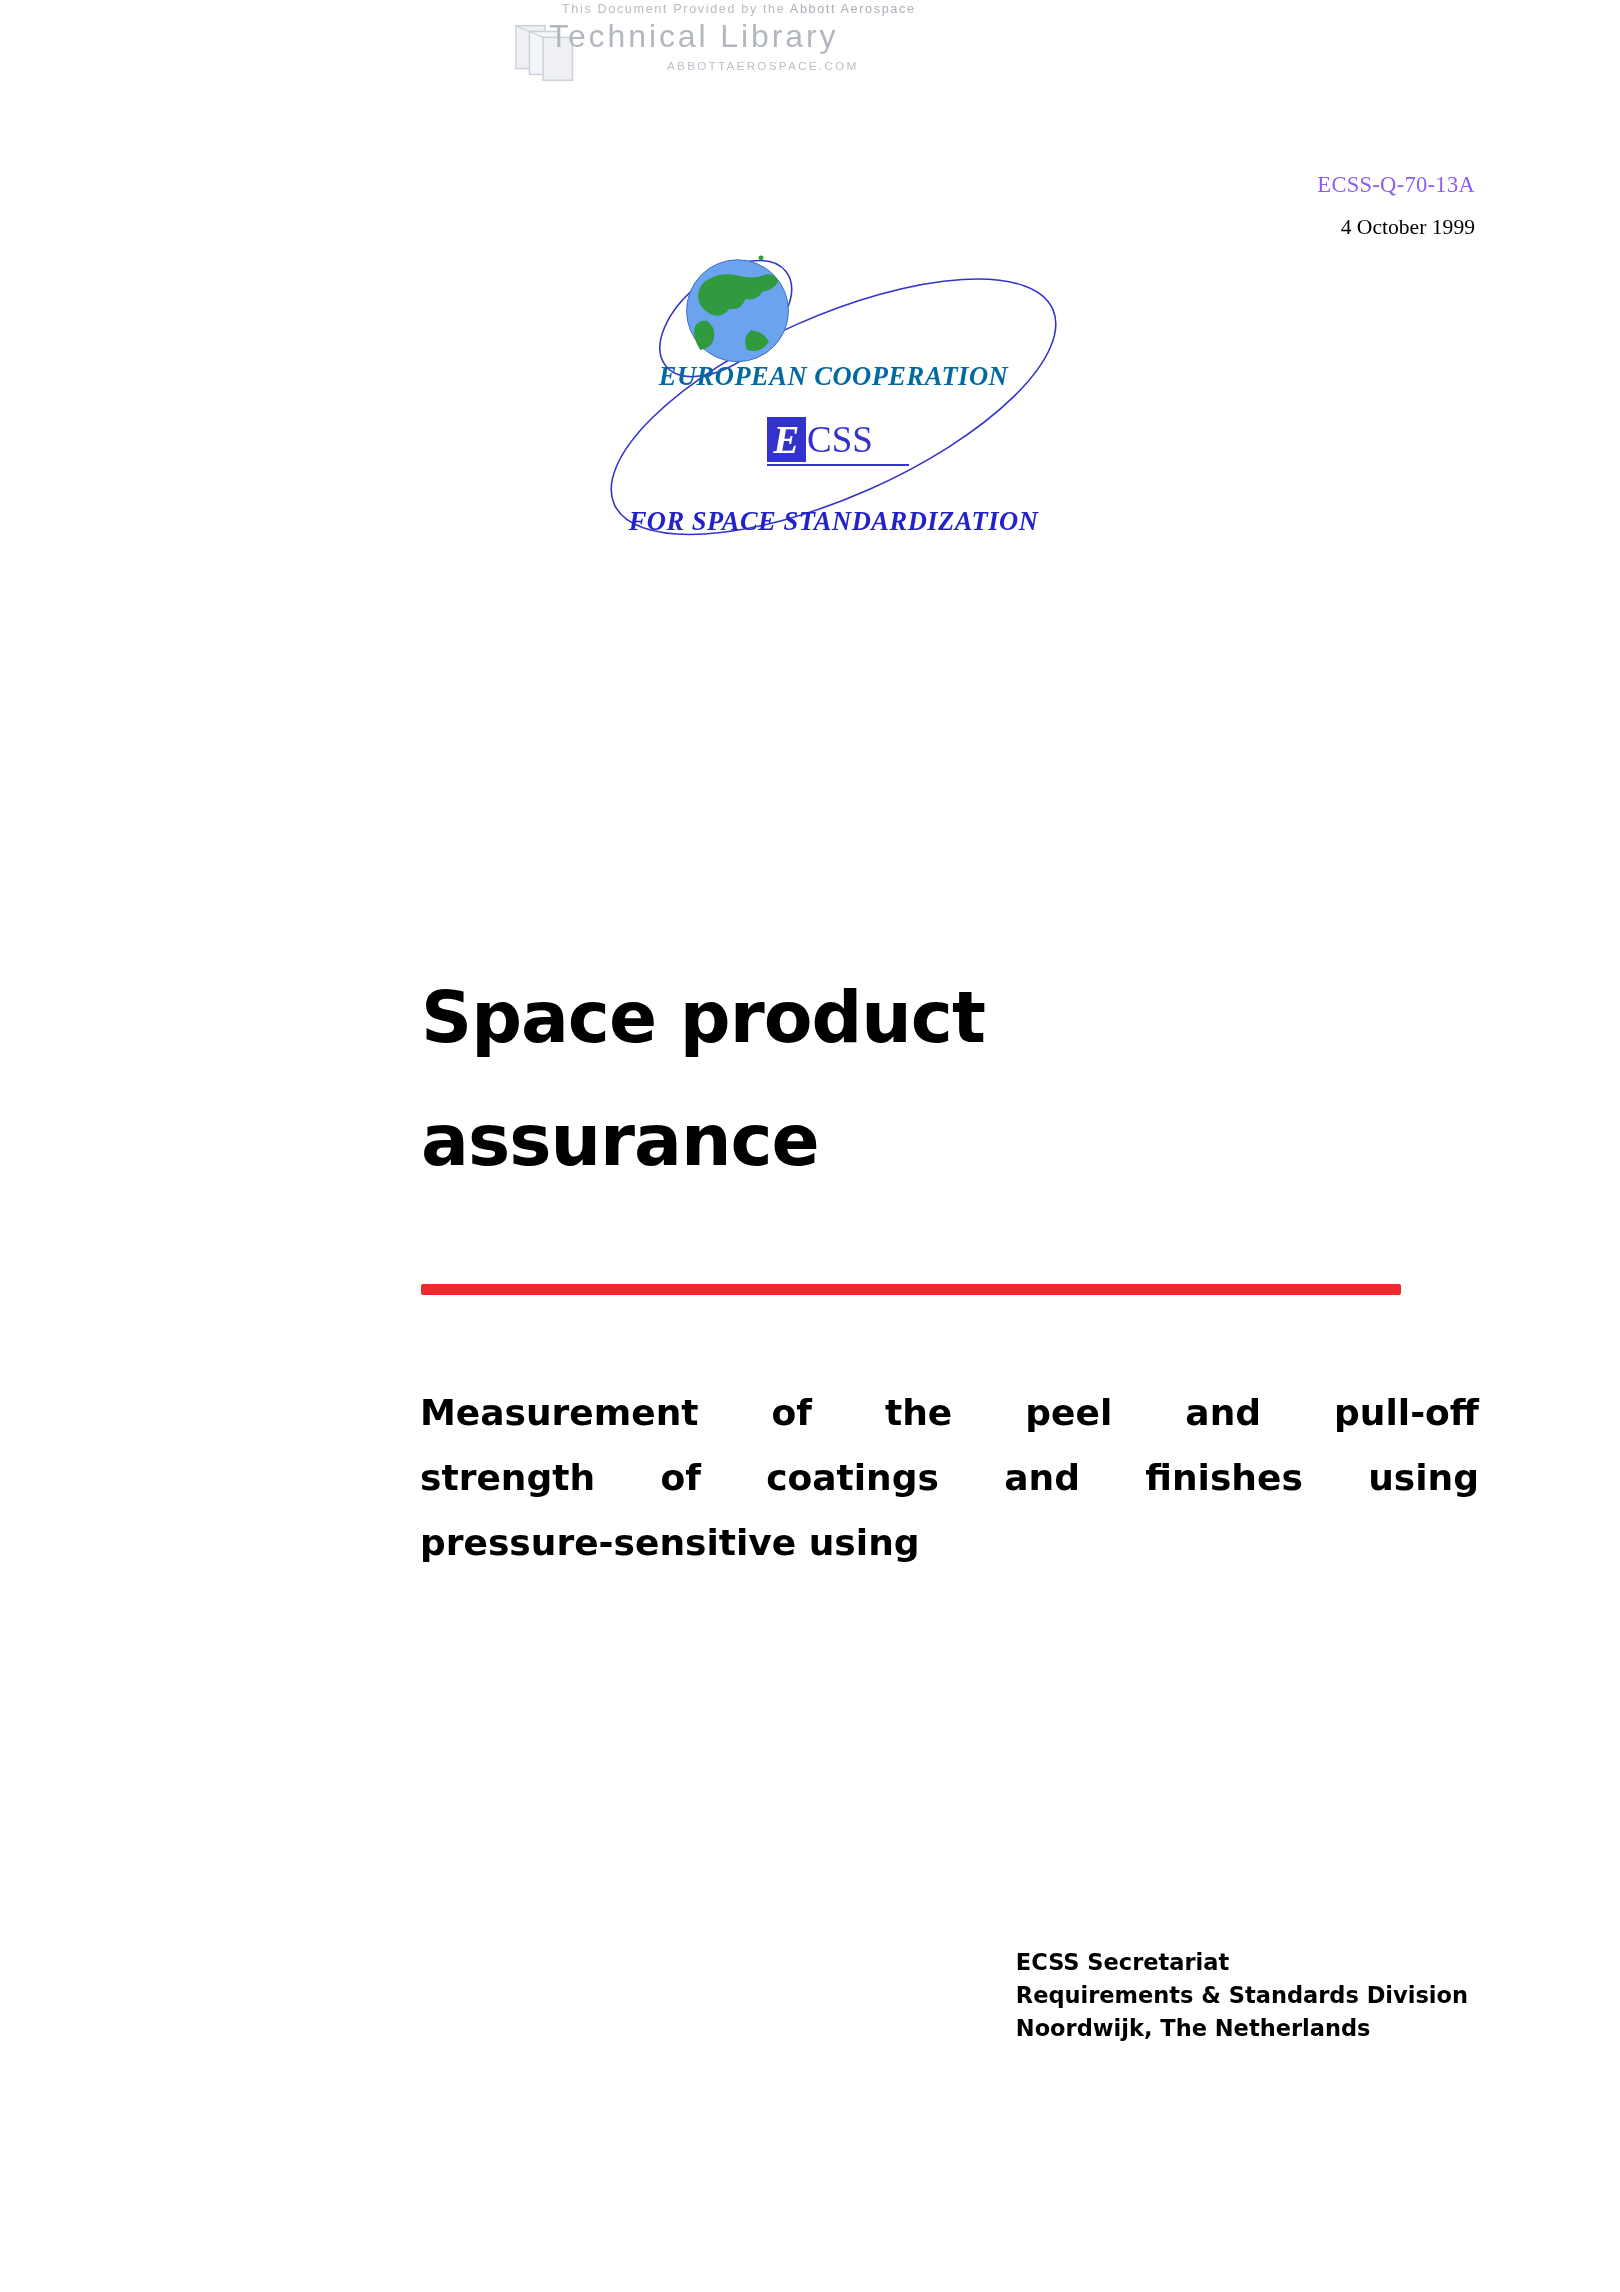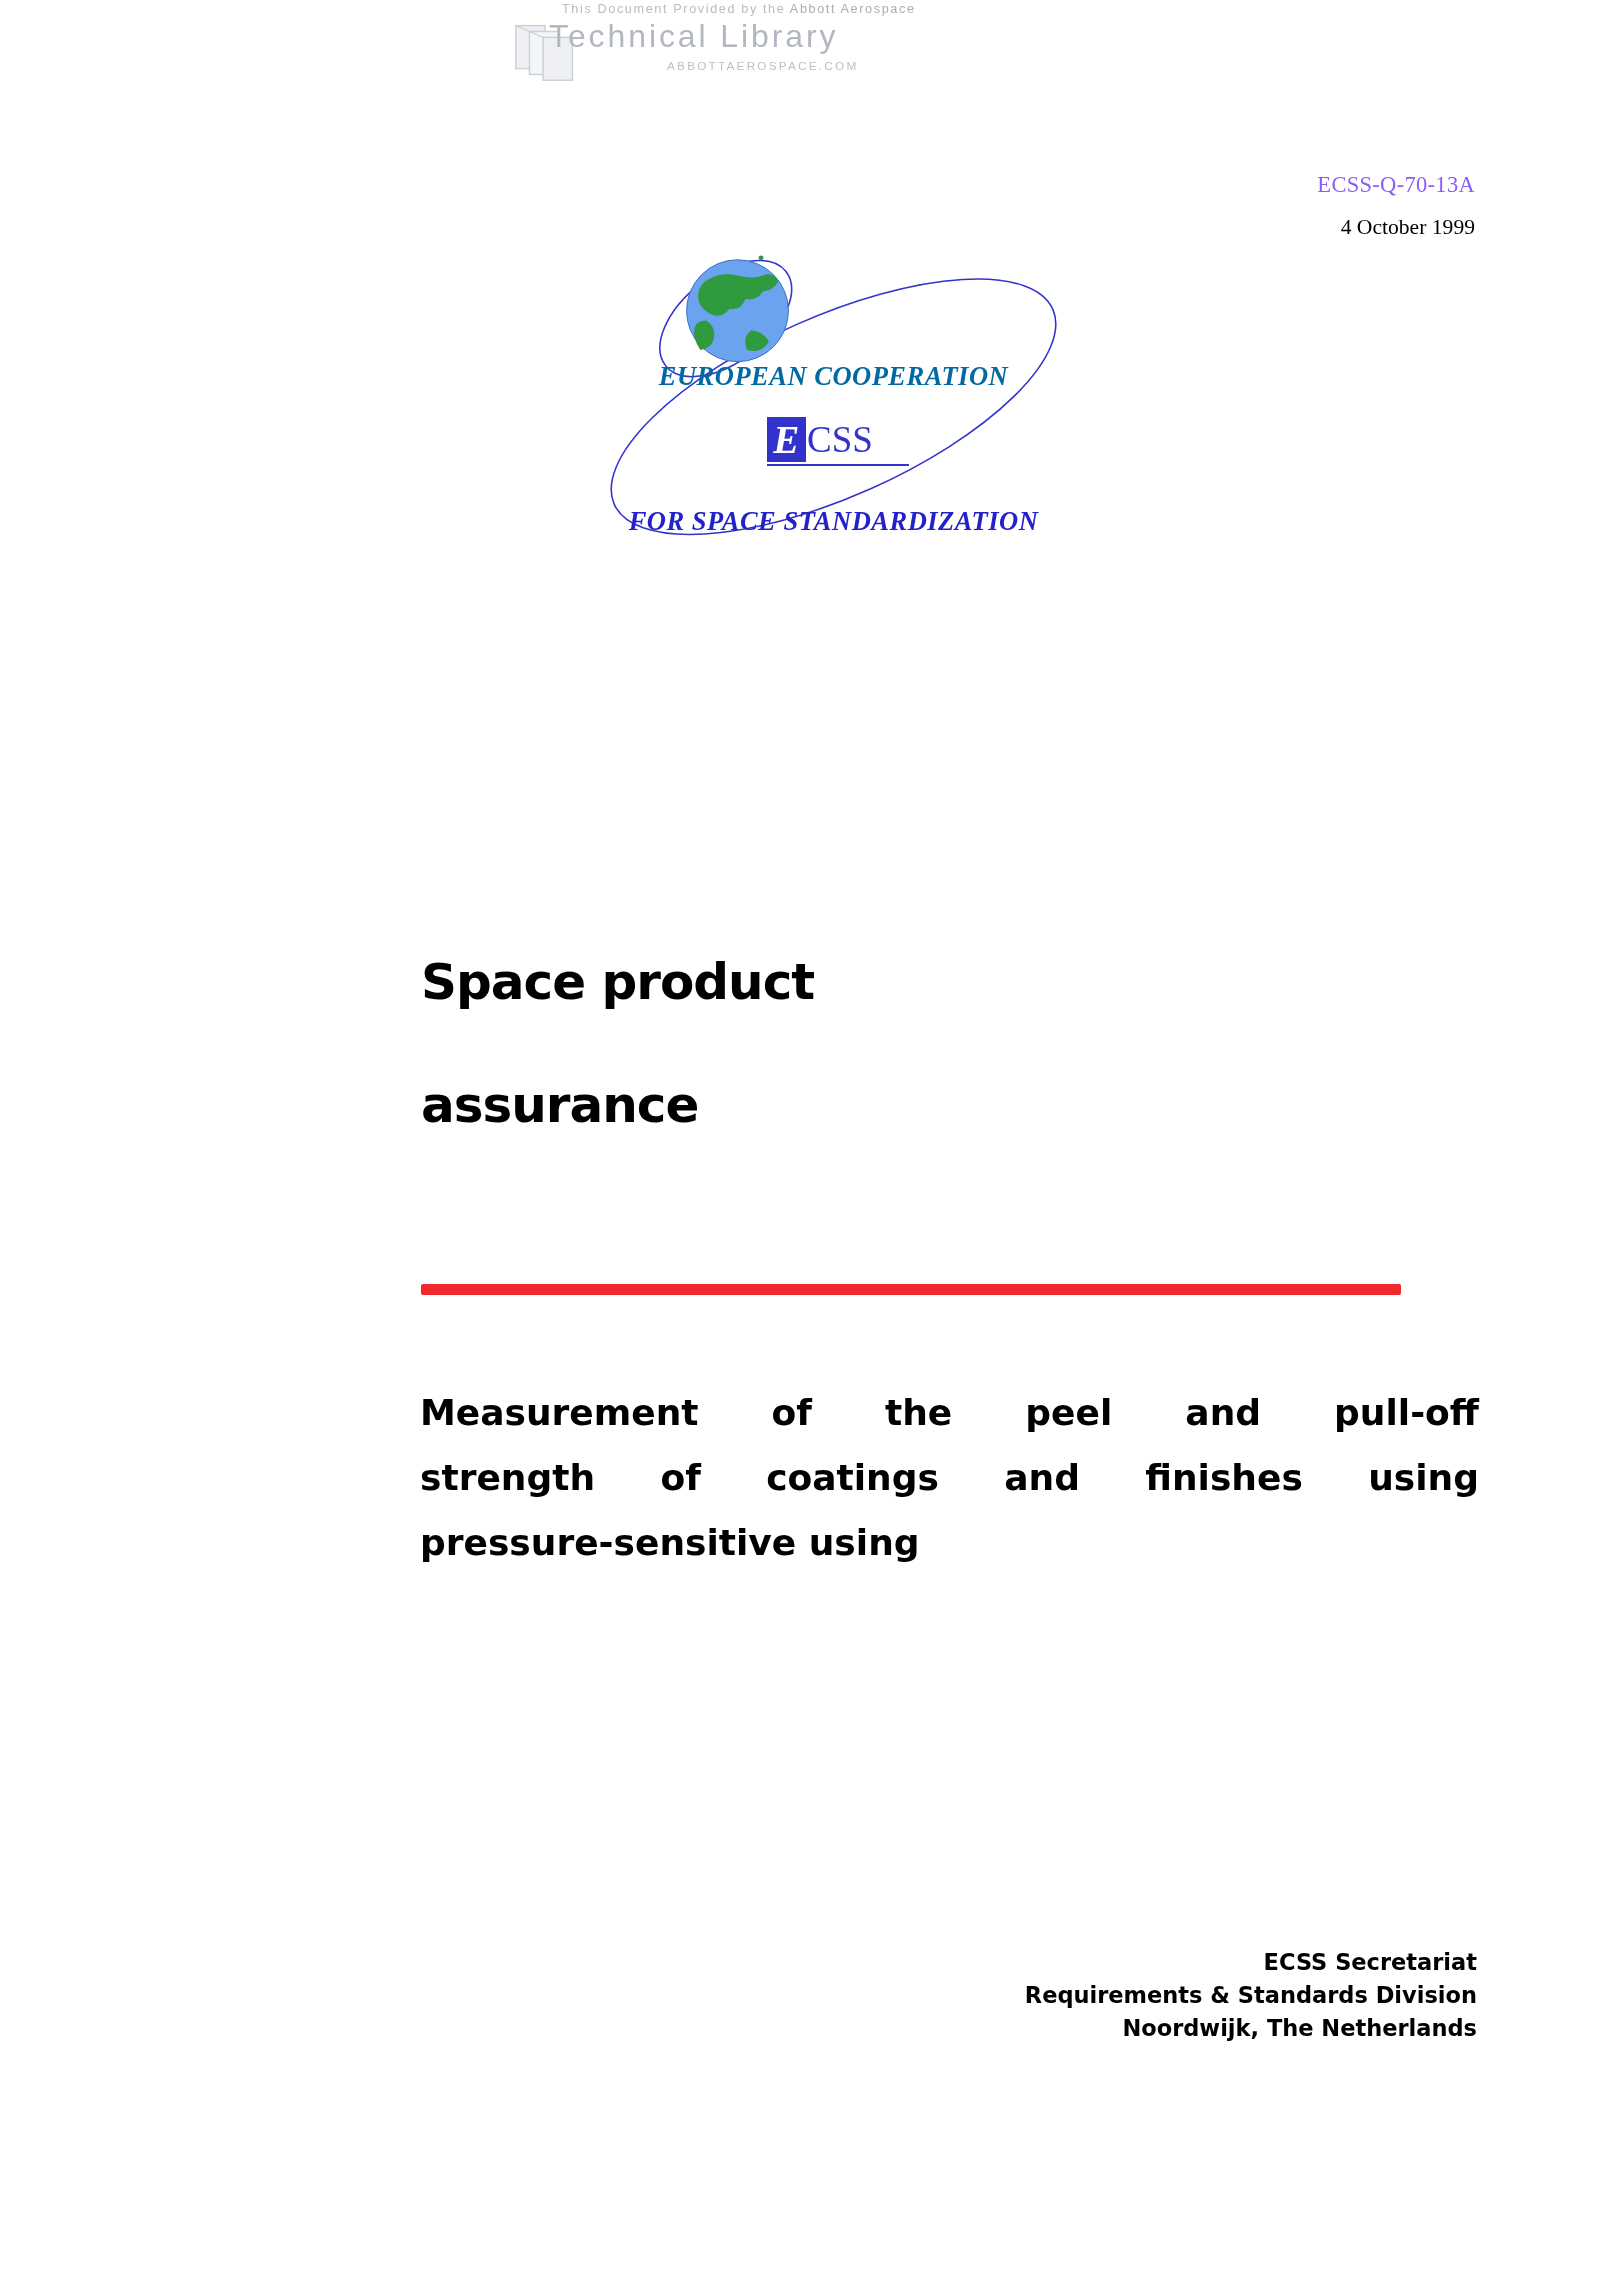--- a/index.html
+++ b/index.html
@@ -166,25 +166,25 @@
     top: 49px;
     width: 142px;
     height: 2px;
     background: #3333cc;
   }
 
   
   .title-main {
     position: absolute;
     left: 421px;
-    top: 921px;
+    top: 956px;
     width: 1078px;
     font-family: "DejaVu Sans", sans-serif;
     font-weight: bold;
-    font-size: 50px;
+    font-size: 71px;
     line-height: 123px;
     color: #000;
     letter-spacing: -1px;
   }
   .red-rule {
     position: absolute;
     left: 421px;
     top: 1284px;
     width: 980px;
     height: 10.8px;
@@ -208,23 +208,22 @@
     display: block;
     text-align: justify;
   }
   .subtitle .line.stretch {
     text-align-last: justify;
   }
 
   
   .footer-block {
     position: absolute;
-    right: 143px;
+    right: 152px;
     top: 1946px;
-    text-align: right;
     font-family: "DejaVu Sans", sans-serif;
     font-weight: bold;
     font-size: 22.5px;
     line-height: 33px;
     color: #000;
   }
 </style>
 </head>
 <body>
 

